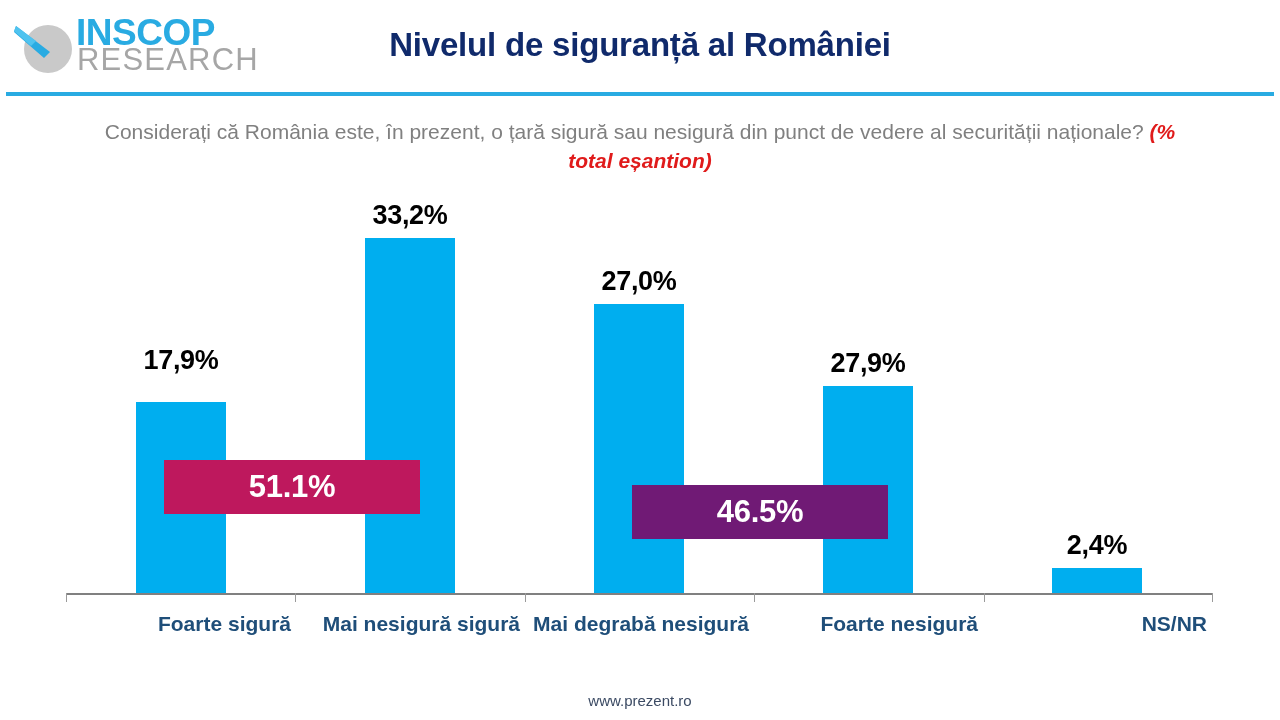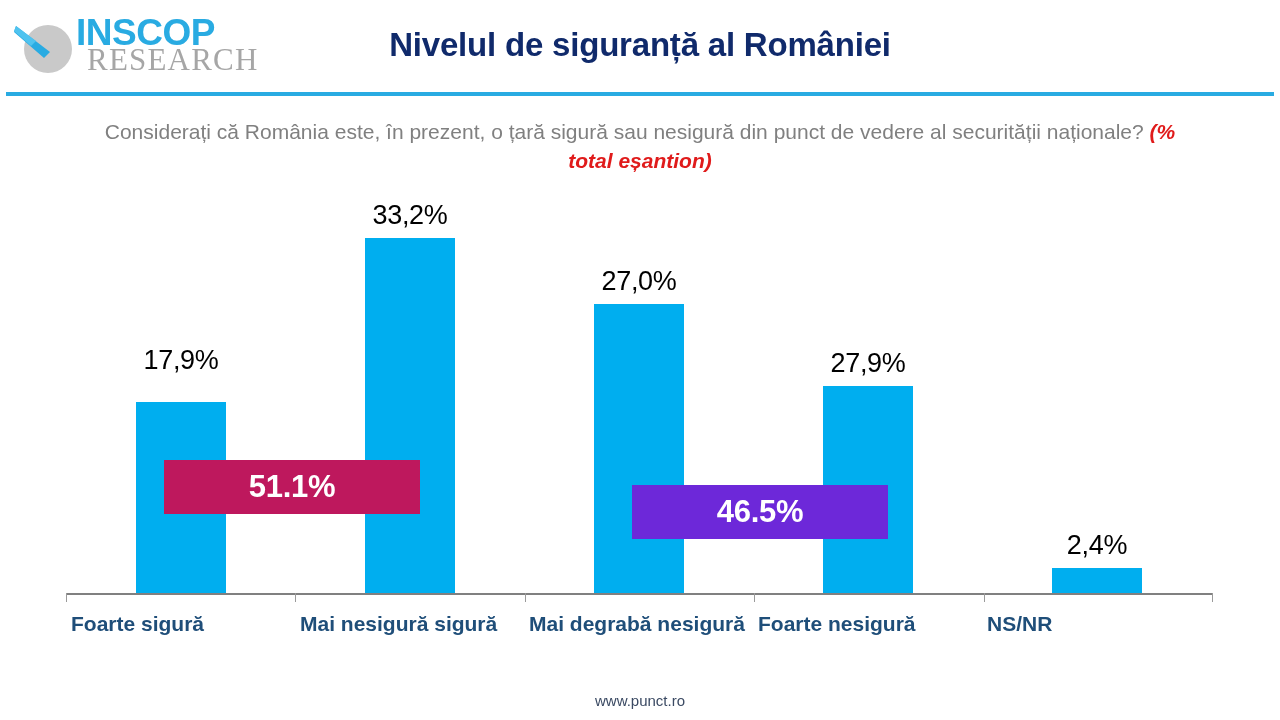--- a/index.html
+++ b/index.html
@@ -42,27 +42,27 @@
     font-size: 37px;
     font-weight: bold;
     letter-spacing: -0.5px;
     color: #29ABE2;
     line-height: 38px;
     font-family: "Liberation Sans", sans-serif;
     text-align: right;
   }
   .logo-research {
     position: absolute;
-    left: 11px; top: 27px;
+    left: 1px; top: 27px;
     font-size: 31px;
     font-weight: normal;
     letter-spacing: 1.2px;
     color: #a6a6a6;
     line-height: 34px;
-    font-family: Liberation Serif, serif;
+    font-family: Liberation Sans, sans-serif;
   }
   .page-title {
     position: absolute;
     left: 240px; top: 26px;
     width: 800px;
     text-align: center;
     font-size: 33px;
     font-weight: bold;
     color: #102A6B;
     letter-spacing: -0.2px;
@@ -109,28 +109,28 @@
     background: #9a9a9a;
   }
   .bar {
     position: absolute;
     background: #00AEEF;
   }
   .bar-value {
     position: absolute;
     text-align: center;
     font-size: 27px;
-    font-weight: normal;
+    font-weight: bold;
     color: #000000;
     letter-spacing: -0.3px;
   }
   .cat-label {
     position: absolute;
     top: 610px;
-    text-align: left;
+    text-align: right;
     font-size: 21px;
     font-weight: bold;
     color: #1F4E79;
     line-height: 27px;
   }
   .summary-box {
     position: absolute;
     background: #0B2161;
     display: flex;
     align-items: center;
@@ -205,18 +205,18 @@
 
   <div class="cat-label" style="left: 71px; width: 220px;">Foarte sigură</div>
   <div class="cat-label" style="left: 300px; width: 220px;">Mai nesigură sigură</div>
   <div class="cat-label" style="left: 529px; width: 220px;">Mai degrabă nesigură</div>
   <div class="cat-label" style="left: 758px; width: 220px;">Foarte nesigură</div>
   <div class="cat-label" style="left: 987px; width: 220px;">NS/NR</div>
 
   <div class="summary-box" style="left: 164px; top: 460px; width: 256px; height: 54px; background: #be185d;">
     <span style="color: rgb(255, 255, 255);">51.1%</span>
   </div>
-  <div class="summary-box" style="left: 632px; top: 485px; width: 256px; height: 54px; background: #6d28d9;">
+  <div class="summary-box" style="left: 632px; top: 485px; width: 256px; height: 54px; background: #701a75;">
     <span style="color: rgb(255, 255, 255);">46.5%</span>
   </div>
 </div>
 
-<div class="footer">www.punct.ro</div>
+<div class="footer">www.prezent.ro</div>
 
 </body></html>

